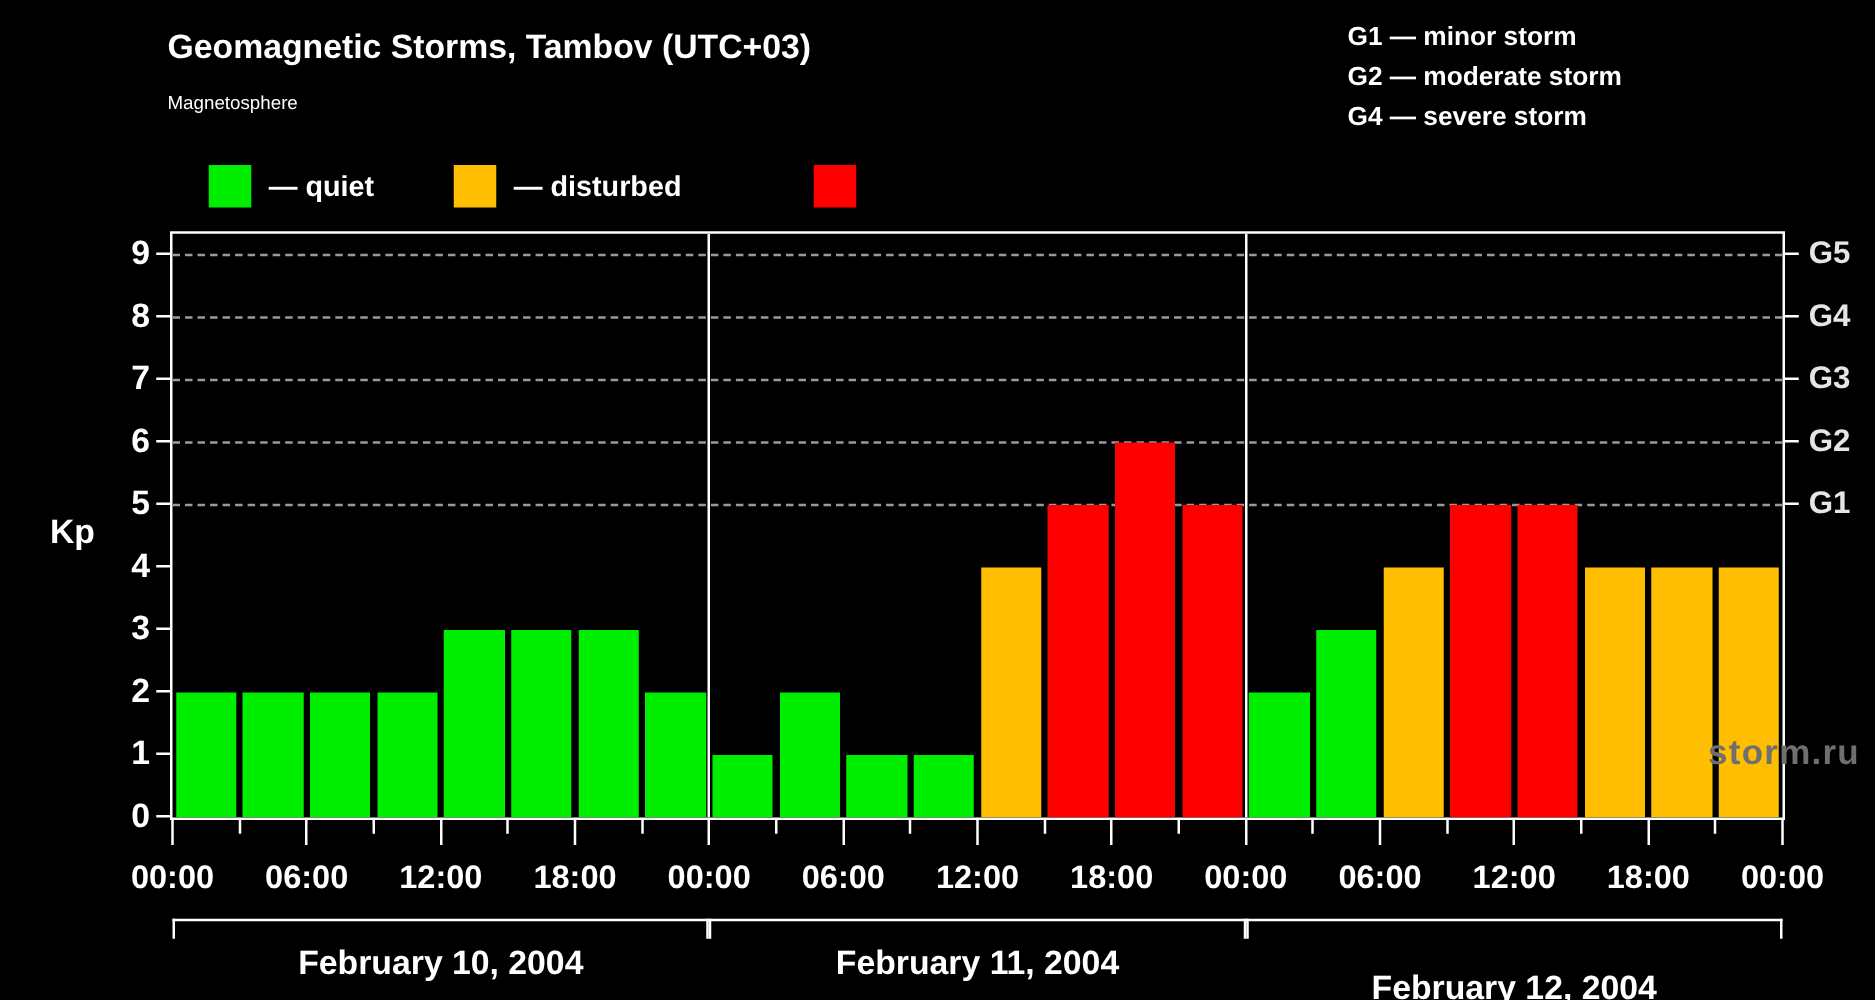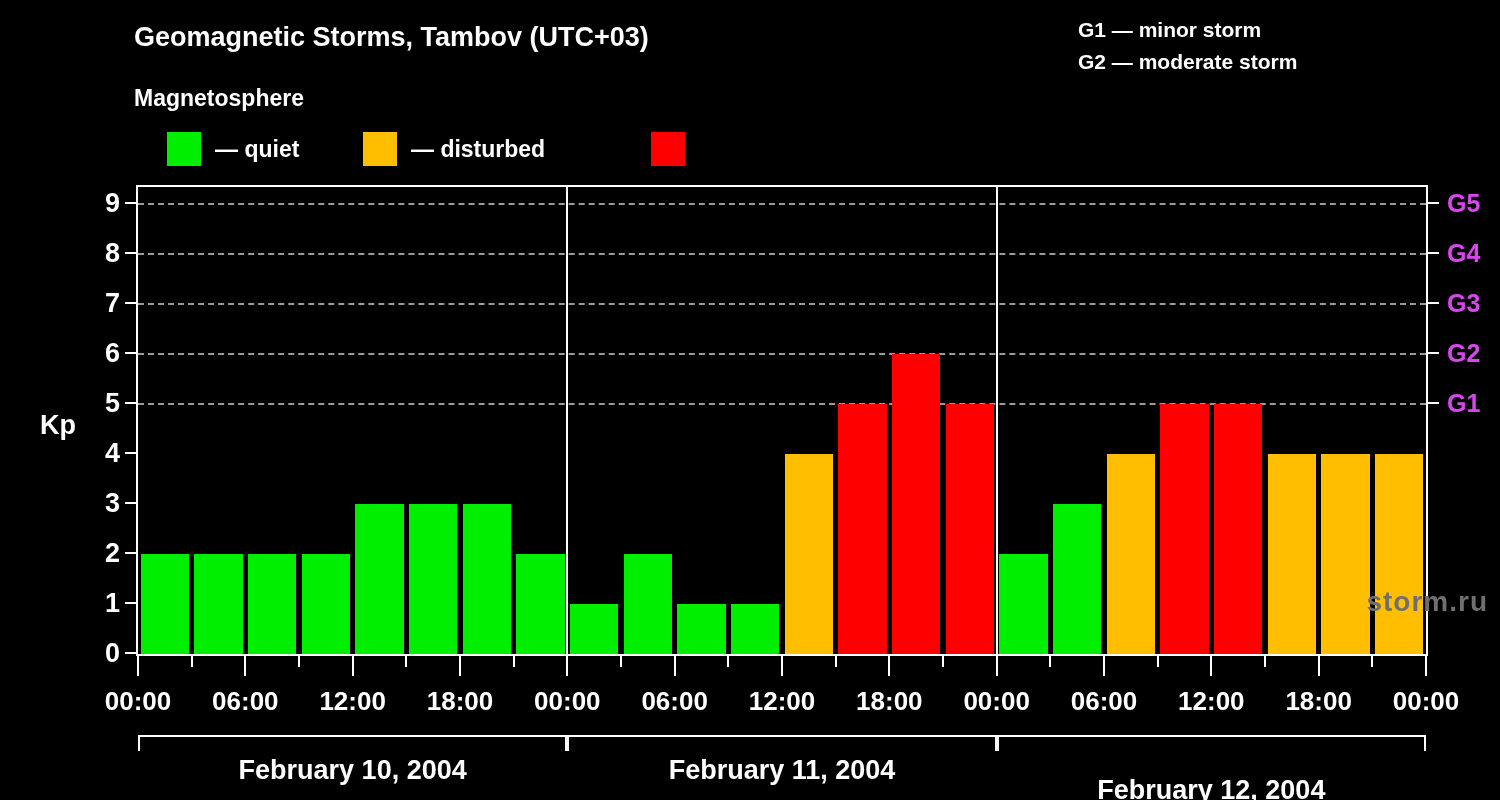--- a/index.html
+++ b/index.html
@@ -10,22 +10,22 @@
     color:#fff;position:relative;
   }
   #root{position:absolute;left:0;top:0;width:1500px;height:624px;}
 
   
   .title{
     position:absolute;left:134px;top:22px;
     font-size:27px;font-weight:bold;letter-spacing:0px;white-space:nowrap;
   }
   .subtitle{
-    position:absolute;left:134px;top:85px;
-    font-size:23px;font-weight:bold;white-space:nowrap;
+    position:absolute;left:134px;top:74px;
+    font-size:15px;font-weight:normal;white-space:nowrap;
   }
 
   
   .legend{position:absolute;left:134px;top:132px;height:34px;}
   .legend-item{position:absolute;top:0;height:34px;white-space:nowrap;padding-left:33px;}
   .swatch{
     display:inline-block;width:34px;height:34px;vertical-align:middle;
   }
   .legend-text{
     display:inline-block;vertical-align:middle;margin-left:14px;
@@ -63,21 +63,21 @@
     transform:translateY(-50%);white-space:nowrap;
   }
   .y-tick{
     position:absolute;width:11px;height:0;border-top:2px solid #fff;
     transform:translateY(-50%);
   }
   .axis-name{
     position:absolute;font-size:27px;font-weight:bold;color:#fff;
   }
   .g-label{
-    position:absolute;left:0;font-size:25px;font-weight:bold;color:#d946ef;
+    position:absolute;left:0;font-size:25px;font-weight:bold;color:#e5e5e5;
     transform:translateY(-50%);white-space:nowrap;
   }
   .g-tick{
     position:absolute;width:11px;height:0;border-top:2px solid #fff;
     transform:translateY(-50%);
   }
 
   
   .x-tick{
     position:absolute;width:0;border-left:2px solid #fff;
@@ -113,20 +113,21 @@
 
   <div class="legend" id="legend">
       <div class="legend-item" style="left: 0px;"><span class="swatch" style="background: rgb(0, 238, 0);"></span><span class="legend-text">— quiet</span></div>
       <div class="legend-item" style="left: 196px;"><span class="swatch" style="background: rgb(255, 191, 0);"></span><span class="legend-text">— disturbed</span></div>
       <div class="legend-item" style="left: 484px;"><span class="swatch" style="background: rgb(255, 0, 0);"></span></div>
     </div>
 
   <div class="gscale" id="gscale">
       <div class="gscale-row">G1 — minor storm</div>
       <div class="gscale-row">G2 — moderate storm</div>
+      <div class="gscale-row">G4 — severe storm</div>
     </div>
 
   <div class="plot-frame">
     <div class="plot-inner" id="plot-inner">
         <div class="gridline" style="top: 216px;"></div>
         <div class="gridline" style="top: 166px;"></div>
         <div class="gridline" style="top: 116px;"></div>
         <div class="gridline" style="top: 66px;"></div>
         <div class="gridline" style="top: 16px;"></div>
         <div class="bar" title="Feb 10 00:00 Kp=2" style="left: 2.5px; width: 48.6667px; height: 100px; background: rgb(0, 238, 0);"></div>

